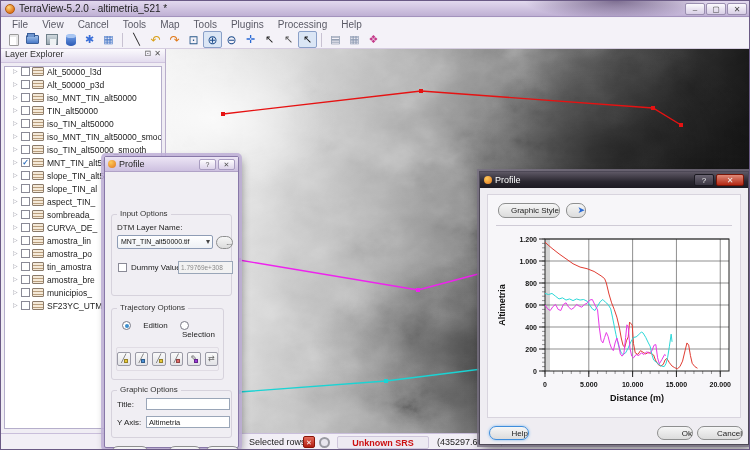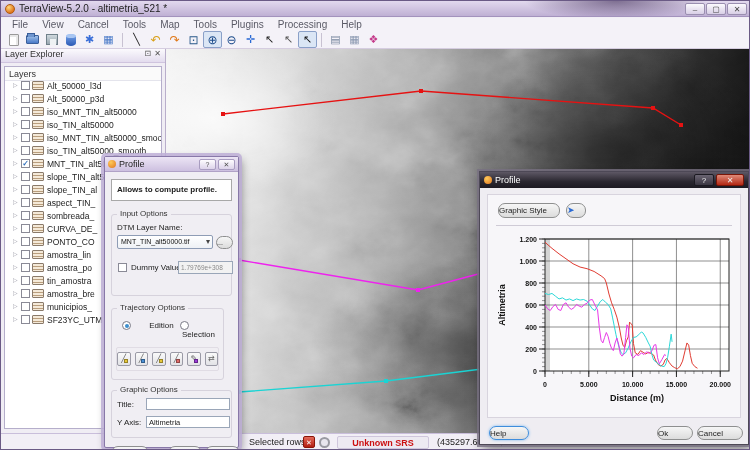--- a/index.html
+++ b/index.html
@@ -70,21 +70,21 @@
     border-top:1px solid #c9bedb;font-size:9px;color:#222}
   .sb-item{position:absolute;top:2px;height:13px;line-height:13px}
   .sb-cell{border:1px solid #cfc6dc;border-radius:2px;background:#edeaf2;text-align:center}
   .sb-red{width:12px;height:12px;background:linear-gradient(#e46a5a,#b21e12);border:1px solid #8a1408;border-radius:2px;
     color:#fff;font-size:7px;line-height:11px;text-align:center}
   .sb-circle{width:11px;height:11px;border:2px solid #9a9aa2;border-radius:50%;background:#e8e6ee}
   .srs{color:#cc1111;font-weight:bold}
 
   
   .btn{border:1px solid #8e8f8f;border-radius:7px;background:linear-gradient(#f6f6f6,#dcdcdc);
-    font-size:8px;color:#222;text-align:left;cursor:default}
+    font-size:8px;color:#222;text-align:right;cursor:default}
   .btn.focused{border-color:#3e8ddc;box-shadow:0 0 3px #7ab8f0}
   .txt{border:1px solid #9aa6b8;background:#fff;font-size:7.5px;color:#222;padding:0 2px;
     font-family:"Liberation Sans",sans-serif}
   .txt:disabled{background:#f2f2f2;color:#8a8a8a}
   .grp{position:absolute;border:1px solid #d6d2dc;border-radius:3px}
   .grp-lbl{position:absolute;top:-6px;left:5px;background:#f0eef3;padding:0 3px;font-size:8px;color:#333}
   .radio{width:9px;height:9px;border:1px solid #7a7a86;border-radius:50%;background:#fff;display:inline-block;position:relative;vertical-align:-2px}
   .radio.sel::after{content:"";position:absolute;left:2px;top:2px;width:4px;height:4px;border-radius:50%;background:#3e8ecc}
 
   
@@ -224,21 +224,20 @@
 
     <div class="dock">
       <div class="dock-head">
         <span>Layer Explorer</span>
         <span class="dock-btns">
           <span>⊡</span>
           <span>✕</span>
         </span>
       </div>
       <div class="tree-panel">
-        <div class="tree-root">Layers</div>
         <div id="layer-list">
             <div class="lrow">
               <span class="exp">▷</span>
               <span class="cb"></span>
               <span class="lico"></span>
               <span class="llab">Alt_50000_l3d</span>
             </div>
             <div class="lrow">
               <span class="exp">▷</span>
               <span class="cb"></span>
@@ -248,20 +247,26 @@
             <div class="lrow">
               <span class="exp">▷</span>
               <span class="cb"></span>
               <span class="lico"></span>
               <span class="llab">iso_MNT_TIN_alt50000</span>
             </div>
             <div class="lrow">
               <span class="exp">▷</span>
               <span class="cb"></span>
               <span class="lico"></span>
+              <span class="llab">TIN_alt50000</span>
+            </div>
+            <div class="lrow">
+              <span class="exp">▷</span>
+              <span class="cb"></span>
+              <span class="lico"></span>
               <span class="llab">iso_TIN_alt50000</span>
             </div>
             <div class="lrow">
               <span class="exp">▷</span>
               <span class="cb"></span>
               <span class="lico"></span>
               <span class="llab">iso_MNT_TIN_alt50000_smooth</span>
             </div>
             <div class="lrow">
               <span class="exp">▷</span>
@@ -297,26 +302,20 @@
               <span class="exp">▷</span>
               <span class="cb"></span>
               <span class="lico"></span>
               <span class="llab">sombreada_</span>
             </div>
             <div class="lrow">
               <span class="exp">▷</span>
               <span class="cb"></span>
               <span class="lico"></span>
               <span class="llab">CURVA_DE_</span>
-            </div>
-            <div class="lrow">
-              <span class="exp">▷</span>
-              <span class="cb"></span>
-              <span class="lico"></span>
-              <span class="llab">PONTO_CO</span>
             </div>
             <div class="lrow">
               <span class="exp">▷</span>
               <span class="cb"></span>
               <span class="lico"></span>
               <span class="llab">amostra_lin</span>
             </div>
             <div class="lrow">
               <span class="exp">▷</span>
               <span class="cb"></span>
@@ -394,37 +393,36 @@
   <div class="dlg">
     <div class="dlg-title">
       <span class="dlg-ico"></span>
       <span>Profile</span>
       <span class="dlg-tb">
         <span class="dlg-tbtn">?</span>
         <span class="dlg-tbtn">✕</span>
       </span>
     </div>
     <div class="dlg-body">
-      <div class="hdr-box">Allows to compute profile.</div>
 
       <div class="grp" style="left:6px;right:6px;top:42px;height:82px">
         <span class="grp-lbl">Input Options</span>
         <span class="lbl" style="left:5px;top:8px">DTM Layer Name:</span>
         <div class="combo" style="left:5px;top:20px;width:96px">MNT_TIN_alt50000.tif</div>
         <button class="btn mini-btn" style="left:104px;top:21px">...</button>
         <span class="cb" style="position:absolute;left:6px;top:48px"></span>
         <span class="lbl" style="left:19px;top:48px">Dummy Value</span>
         <input class="txt" style="position: absolute; left: 66px; top: 46px; width: 55px; height: 13px; font-size: 6.5px;" disabled="" value="1.79769e+308">
       </div>
 
       <div class="grp" style="left:6px;right:14px;top:136px;height:72px">
         <span class="grp-lbl">Trajectory Options</span>
         <span style="position:absolute;left:10px;top:12px">
           <span class="radio sel"></span>
-          <span class="lbl" style="position:static;margin-left:16px">Edition</span>
+          <span class="lbl" style="position:static;margin-left:10px">Edition</span>
         </span>
         <span style="position:absolute;left:68px;top:12px">
           <span class="radio"></span>
           <span class="lbl" style="position:static;margin-left:2px">Selection</span>
         </span>
         <div id="traj-tools" style="position:absolute;left:4px;top:38px;right:4px;display:flex;gap:4px;justify-content:center;
              border:1px solid #e0dce4;border-radius:2px;padding:4px 0">
             <button class="tool-btn">╱<span class="dot" style="background: rgb(232, 201, 58);"></span></button>
             <button class="tool-btn">╱<span class="dot" style="background: rgb(74, 144, 216);"></span></button>
             <button class="tool-btn">╱<span class="dot" style="background: rgb(232, 201, 58);"></span></button>

